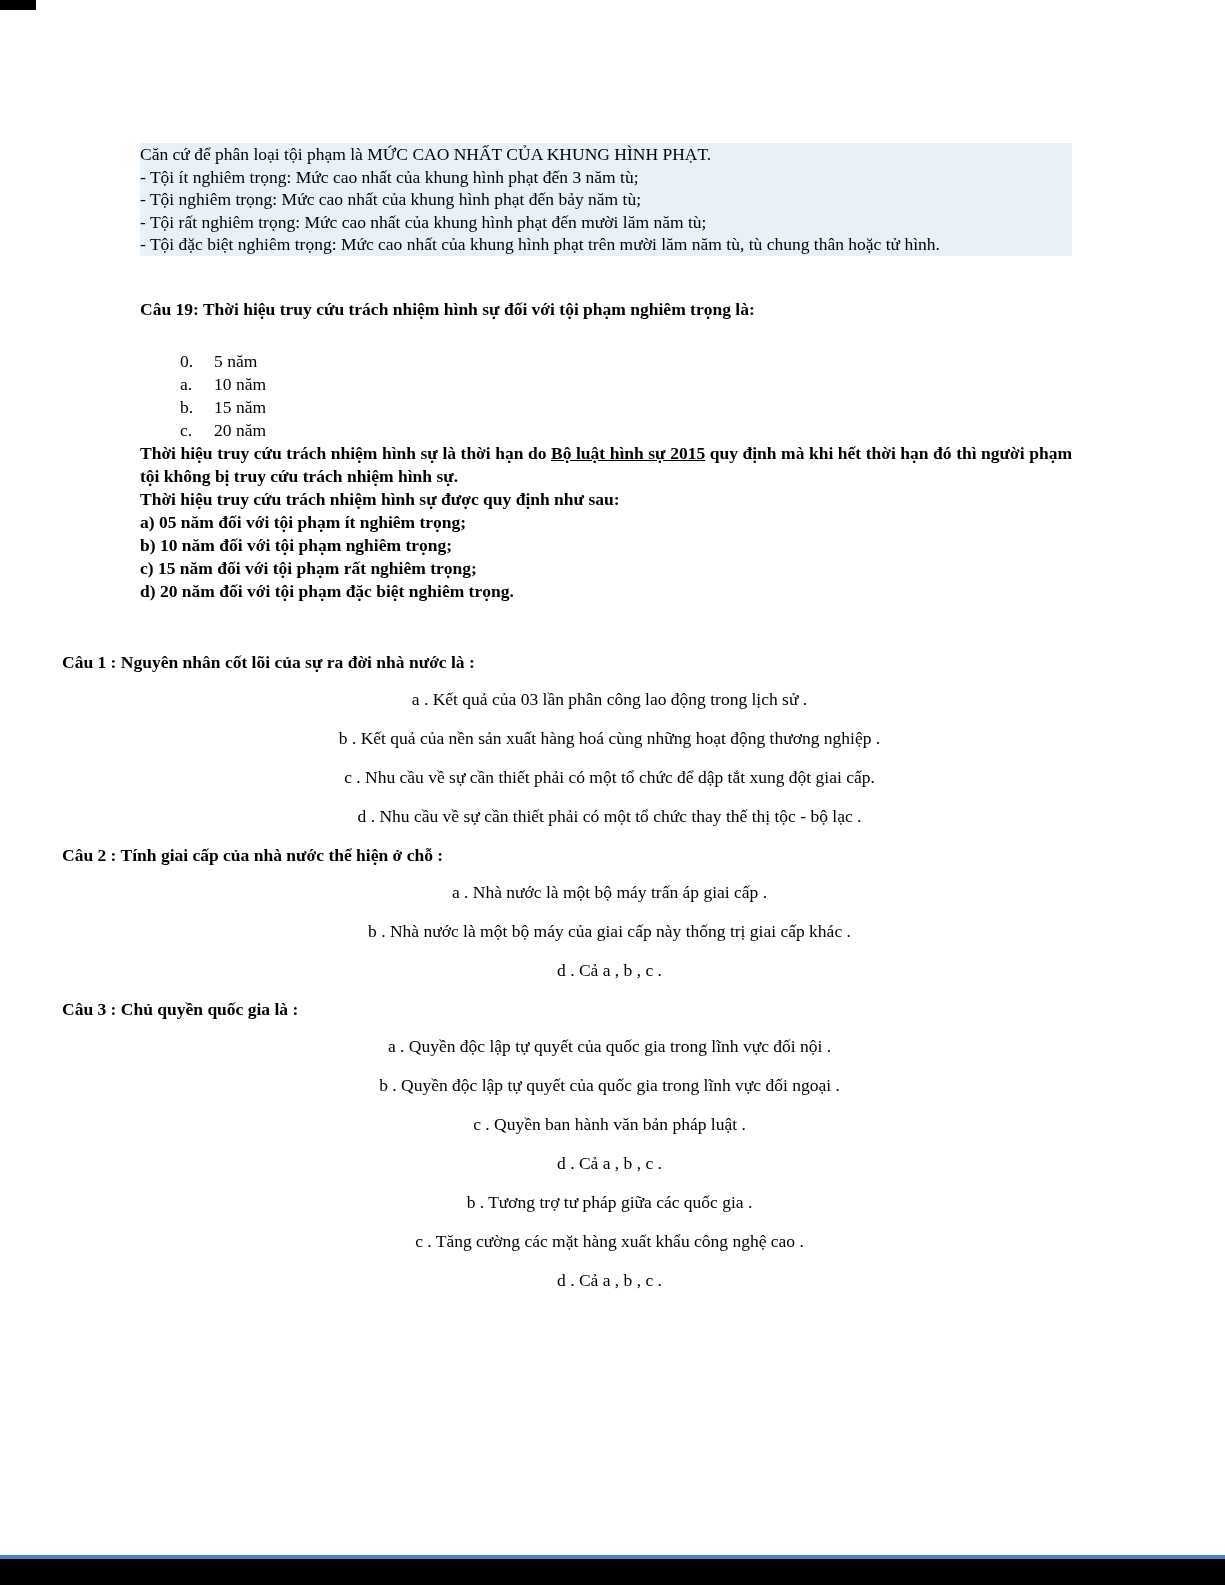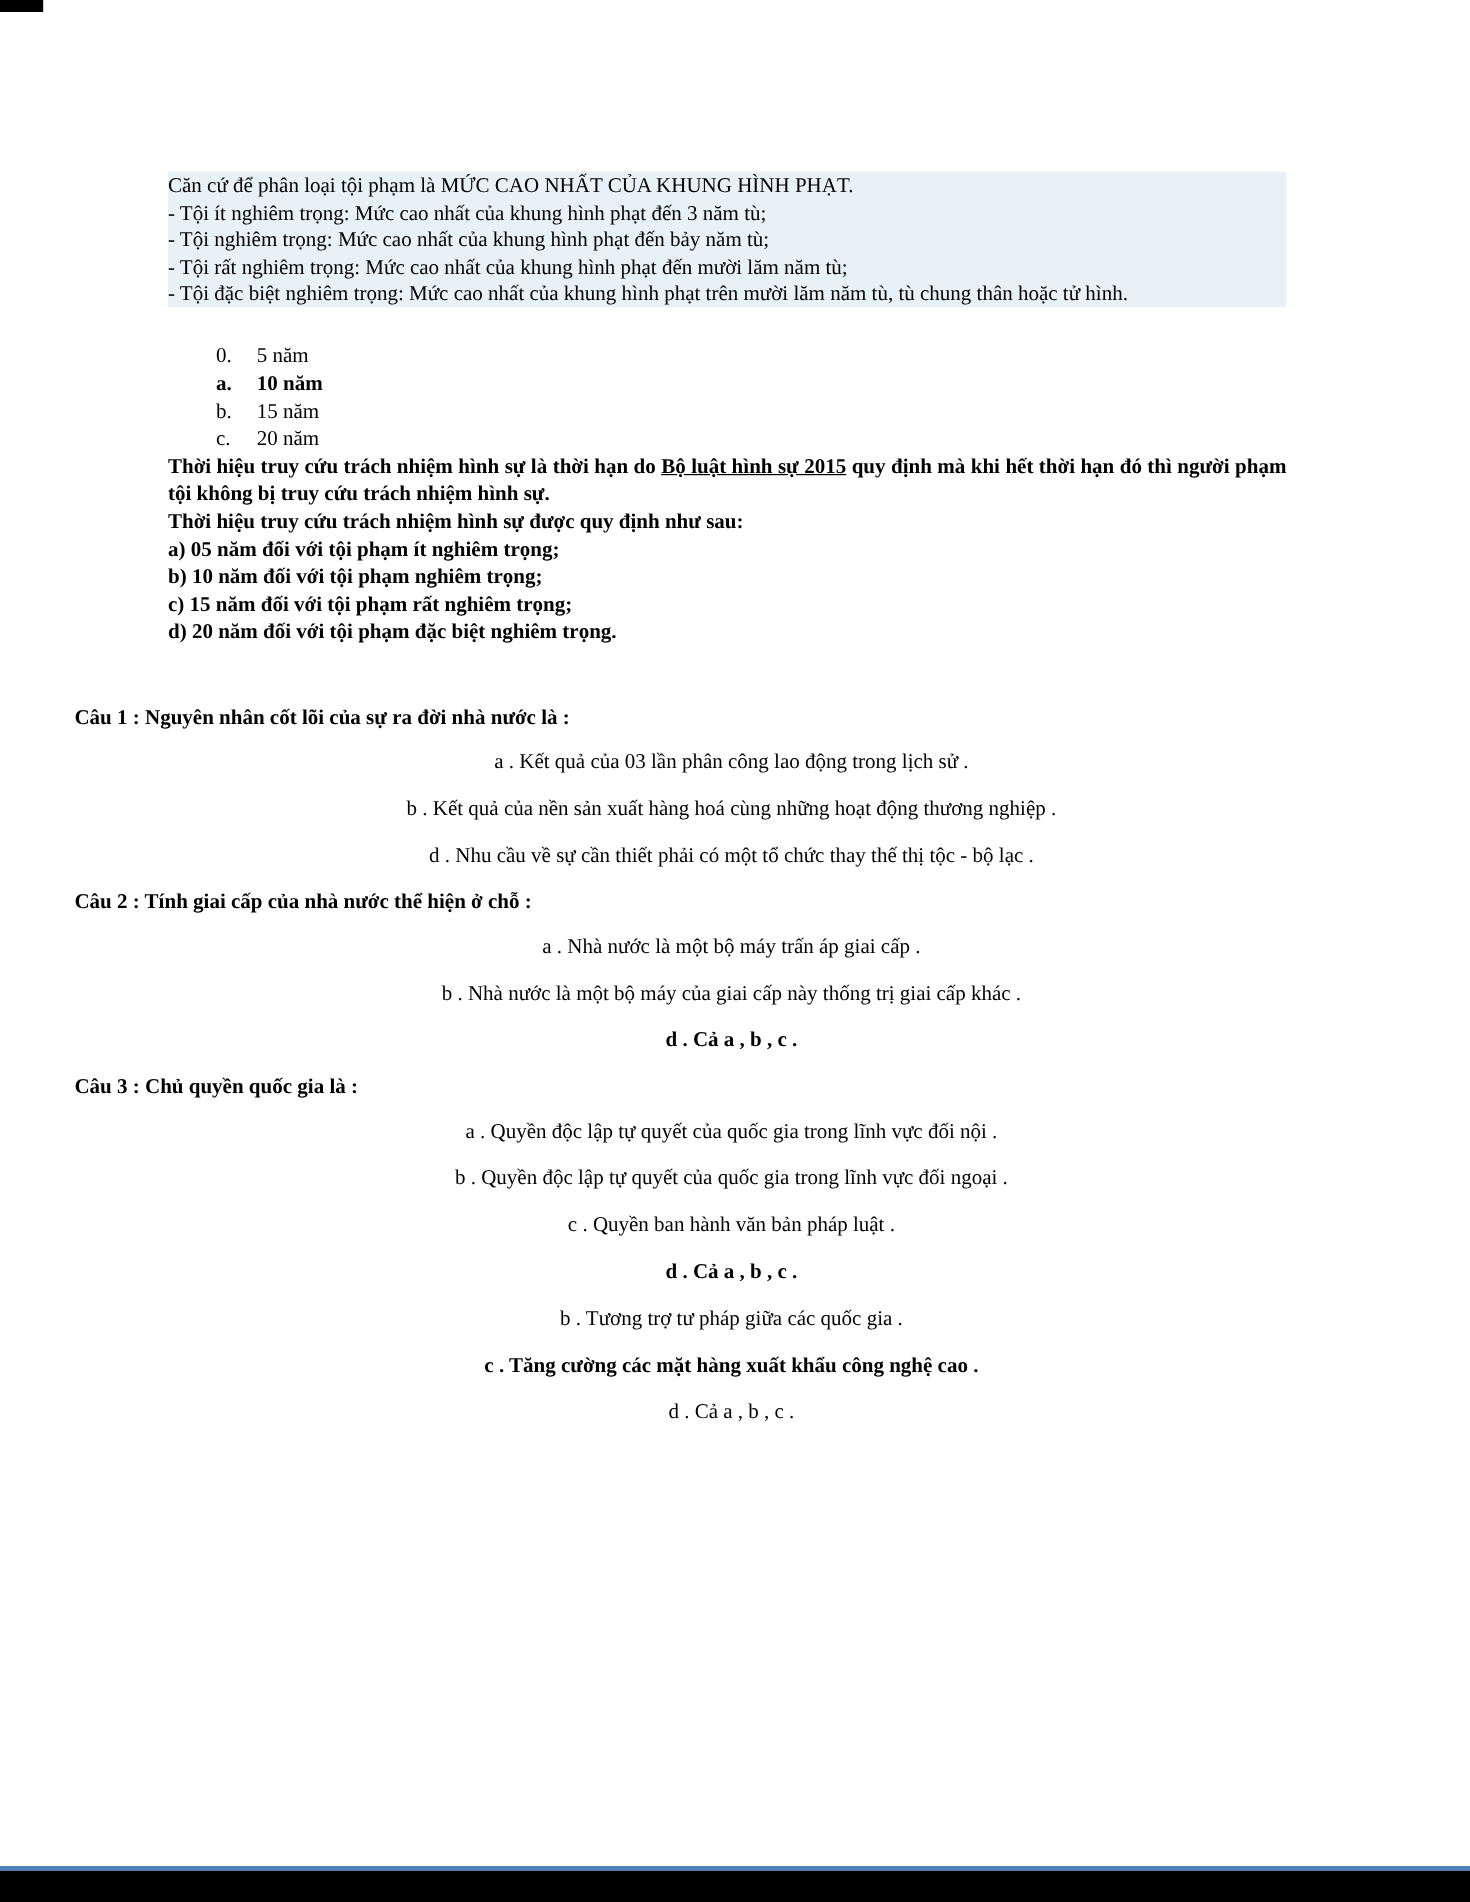--- a/index.html
+++ b/index.html
@@ -32,21 +32,21 @@
   .q19-opt .lbl { display:inline-block; width:34px; }
 
   .expl { margin-left:78px; width:932px; line-height:23px; }
   .expl p { margin:0;font-weight:bold; }
   .expl .just { text-align:justify; }
   .link { text-decoration:underline; cursor:pointer; }
 
   .questions { margin-top:48px; }
   .q-title { font-weight:bold; margin:0 0 14px 0; line-height:23px; }
   .q-opt { margin:0 0 16px 83px; line-height:23px;text-align:center; }
-  .b { font-weight:bold; }
+  .b { font-weight:normal; }
 
   .bottom-line {
     position:absolute; left:0; top:1555px; width:1225px; height:4px;
     background:var(--bottom_line,#4f81bd);
   }
   .bottom-bar {
     position:absolute; left:0; top:1559px; width:1225px; height:26px;
     background:#000000;
   }
 </style>
@@ -59,20 +59,21 @@
   <div class="doc">
 
     <div class="highlight">
       <div class="hl-line">Căn cứ để phân loại tội phạm là MỨC CAO NHẤT CỦA KHUNG HÌNH PHẠT.</div>
       <div class="hl-line">- Tội ít nghiêm trọng: Mức cao nhất của khung hình phạt đến 3 năm tù;</div>
       <div class="hl-line">- Tội nghiêm trọng: Mức cao nhất của khung hình phạt đến bảy năm tù;</div>
       <div class="hl-line">- Tội rất nghiêm trọng: Mức cao nhất của khung hình phạt đến mười lăm năm tù;</div>
       <div class="hl-line">- Tội đặc biệt nghiêm trọng: Mức cao nhất của khung hình phạt trên mười lăm năm tù, tù chung thân hoặc tử hình.</div>
     </div>
 
+    <p class="q19-title">Câu 19: Thời hiệu truy cứu trách nhiệm hình sự đối với tội phạm nghiêm trọng là:</p>
 
     <div class="q19-opts">
       <div class="q19-opt">
         <span class="lbl">0.</span><span>5 năm</span>
       </div>
       <div class="q19-opt b">
         <span class="lbl">a.</span><span>10 năm</span>
       </div>
       <div class="q19-opt">
         <span class="lbl">b.</span><span>15 năm</span>
@@ -89,20 +90,21 @@
       <p>b) 10 năm đối với tội phạm nghiêm trọng;</p>
       <p>c) 15 năm đối với tội phạm rất nghiêm trọng;</p>
       <p>d) 20 năm đối với tội phạm đặc biệt nghiêm trọng.</p>
     </div>
 
     <div class="questions">
 
       <p class="q-title">Câu 1 : Nguyên nhân cốt lõi của sự ra đời nhà nước là :</p>
       <p class="q-opt">a . Kết quả của 03 lần phân công lao động trong lịch sử .</p>
       <p class="q-opt">b . Kết quả của nền sản xuất hàng hoá cùng những hoạt động thương nghiệp .</p>
+      <p class="q-opt b">c . Nhu cầu về sự cần thiết phải có một tổ chức để dập tắt xung đột giai cấp.</p>
       <p class="q-opt">d . Nhu cầu về sự cần thiết phải có một tổ chức thay thế thị tộc - bộ lạc .</p>
 
       <p class="q-title">Câu 2 : Tính giai cấp của nhà nước thể hiện ở chỗ :</p>
       <p class="q-opt">a . Nhà nước là một bộ máy trấn áp giai cấp .</p>
       <p class="q-opt">b . Nhà nước là một bộ máy của giai cấp này thống trị giai cấp khác .</p>
       <p class="q-opt b">d . Cả a , b , c .</p>
 
       <p class="q-title">Câu 3 : Chủ quyền quốc gia là :</p>
       <p class="q-opt">a . Quyền độc lập tự quyết của quốc gia trong lĩnh vực đối nội .</p>
       <p class="q-opt">b . Quyền độc lập tự quyết của quốc gia trong lĩnh vực đối ngoại .</p>

